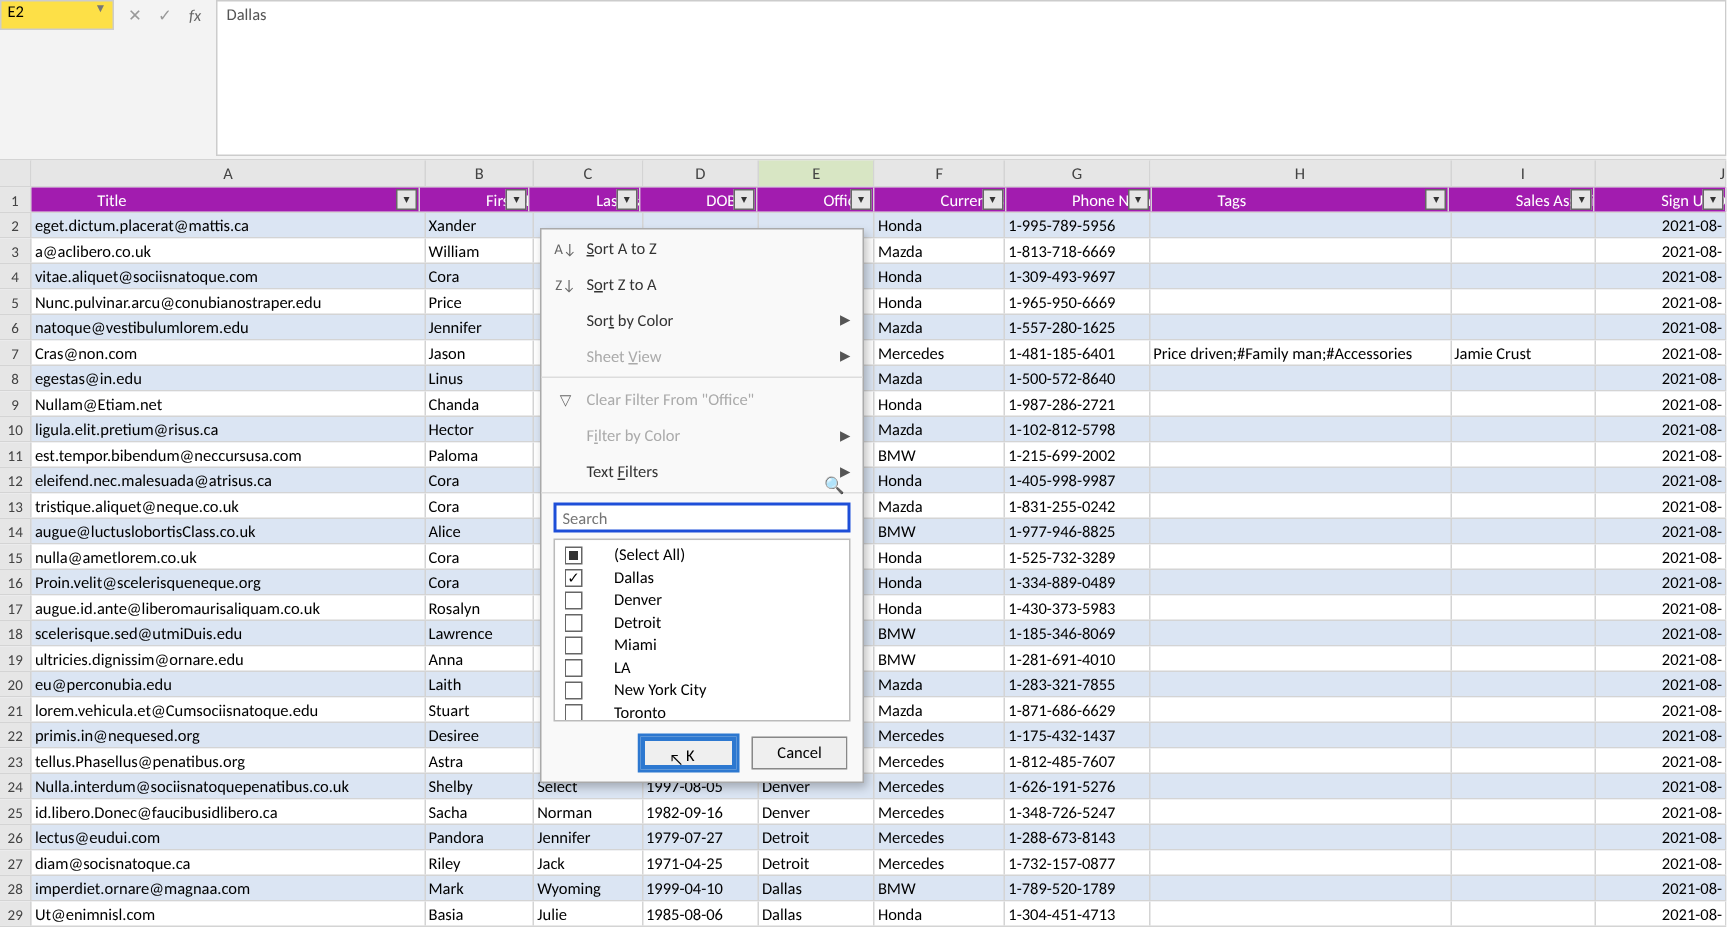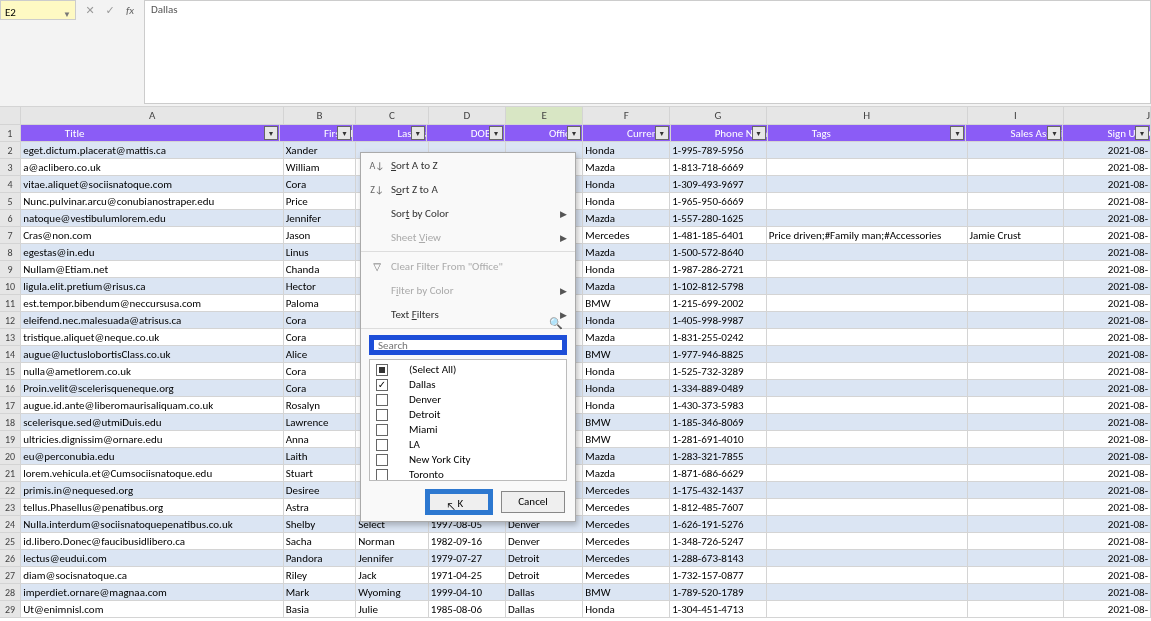--- a/index.html
+++ b/index.html
@@ -1,41 +1,41 @@
 <!DOCTYPE html>
 <html><head>
 <meta charset="utf-8">
 <style>
 * { box-sizing: border-box; margin: 0; padding: 0; font-family: 'Segoe UI', Calibri, Arial, sans-serif; font-size: 11px; }
 body { background: #fff; width: 1151px; height: 621px; overflow: hidden; position: relative; }
 
 
 .formula-bar { display: flex; align-items: flex-start; border-bottom: 1px solid #d4d4d4; height: 107px; background: #f3f3f3; }
-.name-box { width: 76px; height: 20px; background: #fef9c3; border: 1px solid #ccc; display: flex; align-items: flex-end; justify-content: space-between; padding: 0 4px; }
+.name-box { width: 76px; height: 20px; background: #fde047; border: 1px solid #ccc; display: flex; align-items: flex-start; justify-content: space-between; padding: 0 4px; }
 .name-box-arrow { font-size: 8px; color: #777; }
 .fb-icons { display: flex; align-items:center; gap: 4px; padding: 0 6px; color: #999; height:20px; }
 .fb-icons span { width: 16px; text-align: center; }
 .fx { font-style: italic; color: #666; }
 .formula-text { flex: 1; background: #fff; border: 1px solid #ccc; height: 104px; padding: 2px 6px; color: #555; }
 
 
 .grid-container { position: relative; }
 .col-headers { display: flex; height: 18px; border-bottom: 1px solid #d4d4d4; }
 .corner { width: 22px; background: #e6e6e6; border-right: 1px solid #d4d4d4; }
 .col-h { background: #e6e6e6; border-right: 1px solid #d4d4d4; text-align: center; line-height: 18px; color: #444; }
 .col-h.sel { background: #d8e6c4; }
 
 .row { display: flex; height: 17px; border-bottom: 1px solid #d4d4d4; }
 .row.odd { background:#fff; }
 .row.banded { background: #dbe5f3; }
 .row-h { width: 22px; background: #e6e6e6; border-right: 1px solid #d4d4d4; text-align: center; line-height: 17px; color: #444; font-size:10px; }
 .cell { border-right: 1px solid #d4d4d4; line-height: 17px; padding: 0 2px; overflow: hidden; white-space: nowrap; text-overflow: clip; }
 
 
-.header-row .cell { background: #8b5cf6; color: #fff; font-weight: 400; position: relative; padding-left: 44px; }
+.header-row .cell { background: #a21caf; color: #fff; font-weight: 400; position: relative; padding-left: 44px; }
 .filter-btn { position: absolute; right: 1px; top: 1px; width: 14px; height: 14px; background: #e6e6e6; border: 1px solid #666; color:#333; font-size: 8px; line-height: 12px; text-align:center; }
 
 
 .c-A { width: 272px; }
 .c-B { width: 75px; }
 .c-C { width: 75px; }
 .c-D { width: 80px; }
 .c-E { width: 80px; }
 .c-F { width: 90px; }
 .c-G { width: 100px; }
@@ -44,21 +44,21 @@
 .c-J { width: 90px; text-align: right; }
 
 
 .filter-popup { position: absolute; left: 360px; top: 152px; width: 216px; background: #f9f9f9; border: 1px solid #aaa; box-shadow: 2px 3px 6px rgba(0,0,0,0.25); z-index: 50; }
 .fp-item { display:flex; align-items:center; gap:6px; padding: 4px 8px; color:#333; }
 .fp-item.dis { color:#aaa;text-align:center; }
 .fp-sep { border-top:1px solid #ddd; margin: 2px 0; }
 .fp-icon { width:16px; height:16px; display:inline-flex; align-items:center; justify-content:center; font-size:10px; color:#666; }
 .fp-arrow { margin-left:auto; font-size:9px; color:#555; }
 .fp-search-wrap { padding: 4px 8px; }
-.fp-search { width: 100%; height: 20px; border:5px solid #1d4ed8; padding: 0 18px 0 4px; color:#666; background:#fff; }
+.fp-search { width: 100%; height: 20px; border:2px solid #1d4ed8; padding: 0 18px 0 4px; color:#666; background:#fff; }
 .fp-srch-icn { position:absolute; right:12px; margin-top:-18px; color:#777; }
 .fp-list { max-height: 122px; overflow:auto; border:1px solid #bbb; margin: 0 8px; background:#fff; padding:2px 0; }
 .fp-check { display:flex; align-items:center; gap:21px; padding: 1px 6px; }
 .cb { width:12px; height:12px; border:1px solid #666; display:inline-flex; align-items:center; justify-content:center; font-size:9px; }
 .cb.tri::after { content:''; width:6px; height:6px; background:#333; }
 .cb.chk::after { content:'✓'; font-size:10px; line-height:10px; }
 .fp-buttons { display:flex; justify-content:flex-end; gap:10px; padding: 10px 10px 8px; }
 .fp-btn { width:64px; height:22px; border:1px solid #888; background:#efefef; text-align:center; line-height:20px; }
 .fp-btn.ok { border:3px solid #2d78d0; box-shadow: 0 0 0 2px #2d78d0; position:relative; }
 .cursor { position:absolute; left:16px; top:3px; font-size:11px; pointer-events:none; }

